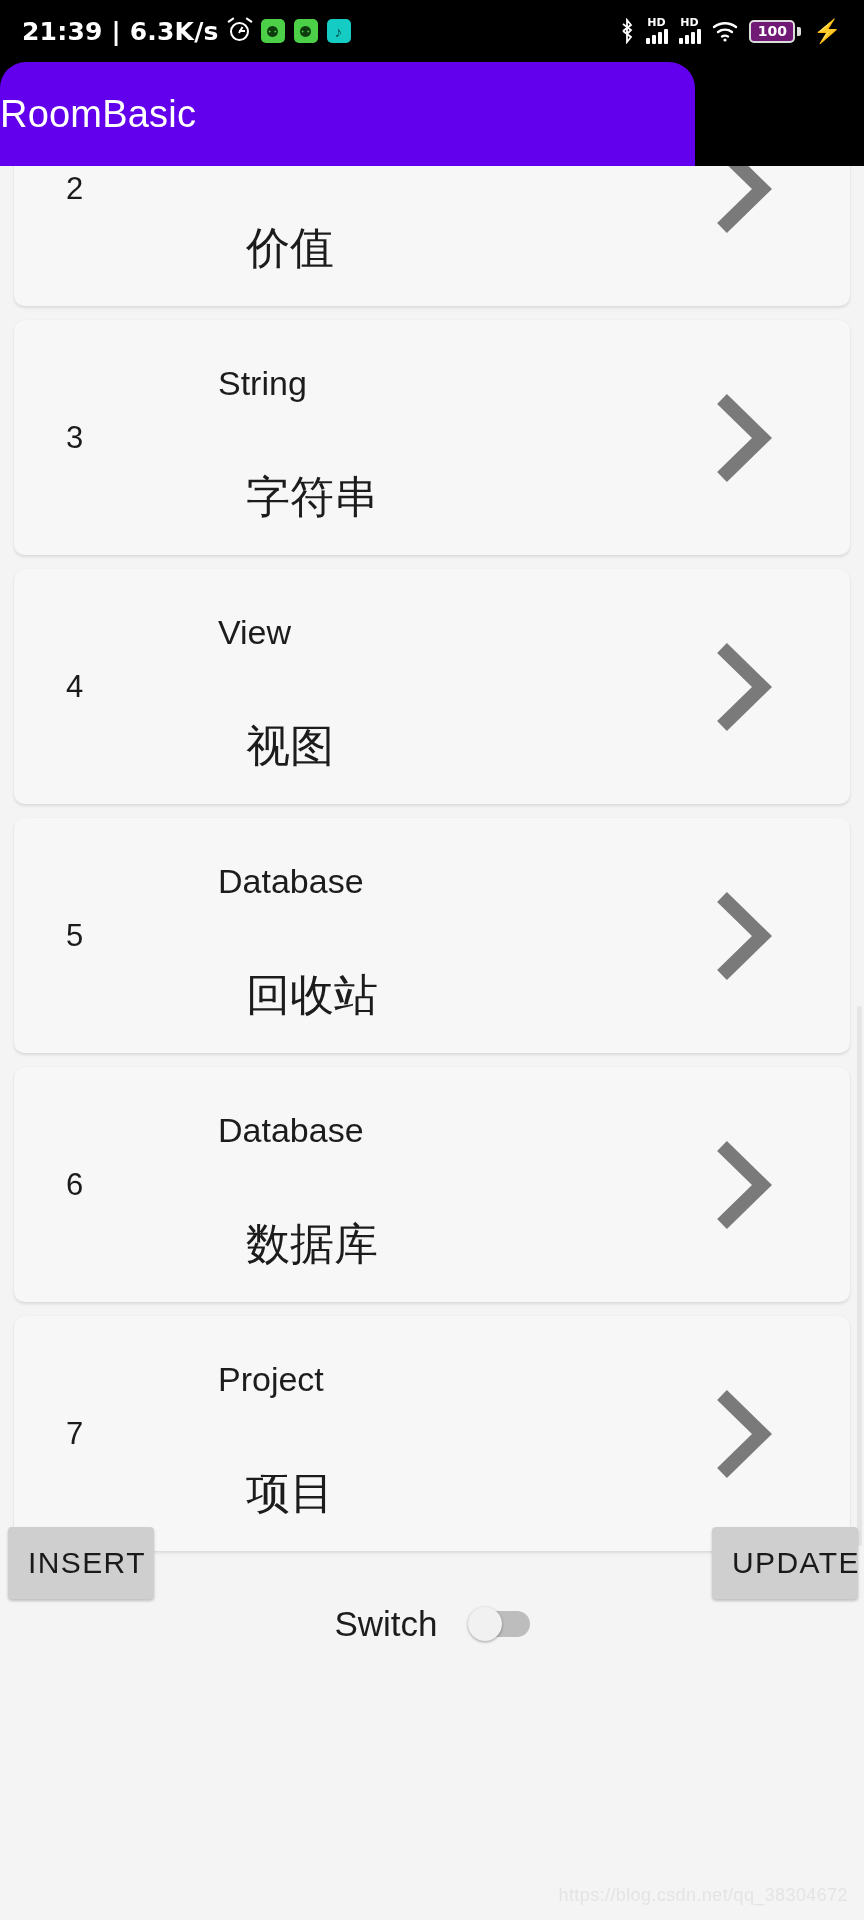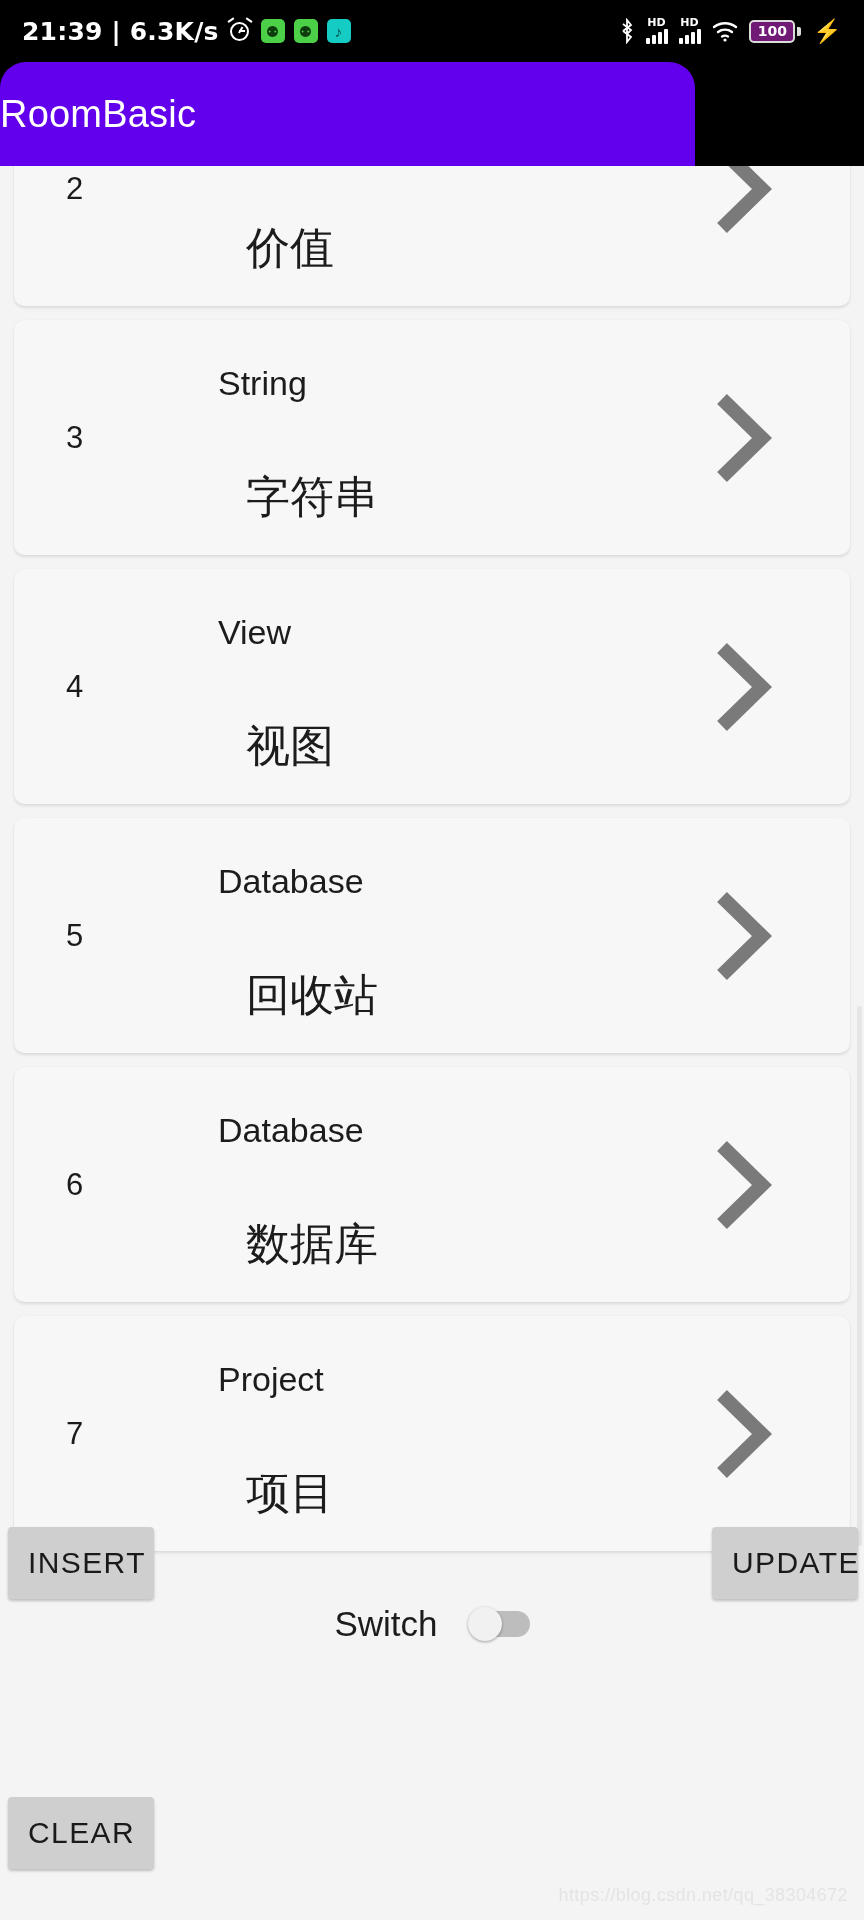--- a/index.html
+++ b/index.html
@@ -336,21 +336,20 @@
             </svg>
           </div>
         </div>
       </div>
   </div>
 
   <div class="scrollbar"></div>
 
   <button class="btn btn-insert">INSERT</button>
   <button class="btn btn-delete">UPDATE</button>
-  <button class="btn btn-clear">CLEAR</button>
 
   <div class="switch-row">
     <div class="switch-label">Switch</div>
     <div class="switch">
       <div class="track"></div>
       <div class="thumb"></div>
     </div>
   </div>
 
   <div class="watermark">https://blog.csdn.net/qq_38304672</div>

